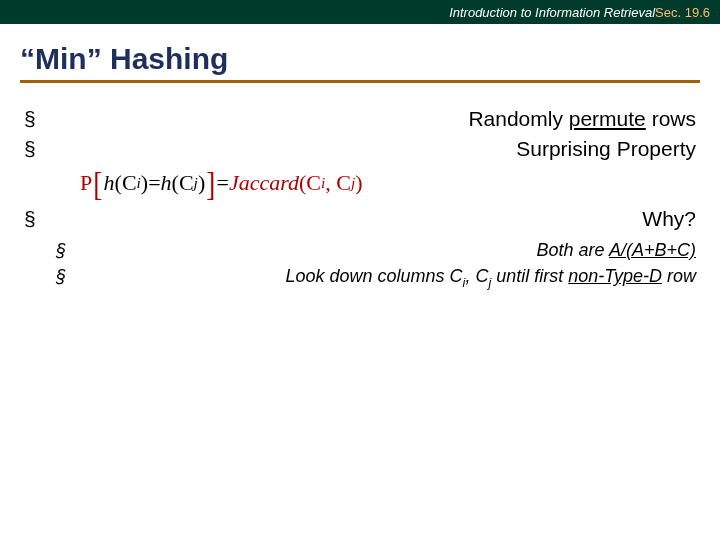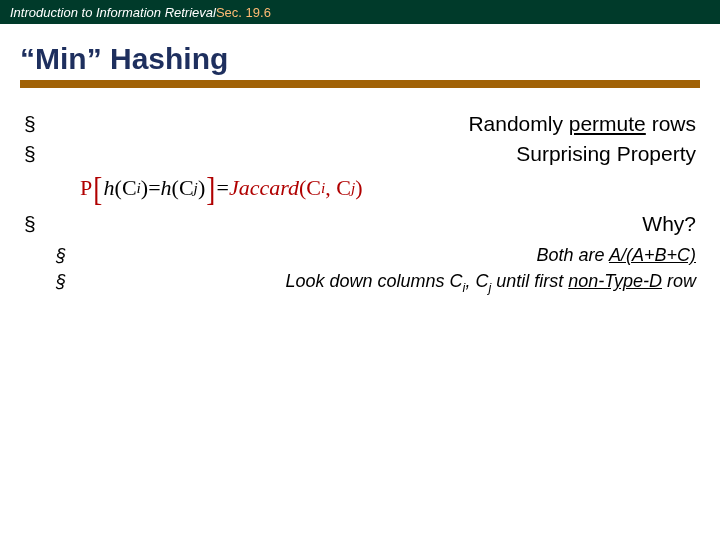--- a/index.html
+++ b/index.html
@@ -9,35 +9,35 @@
     background: #fff;
     font-family: Verdana, Geneva, sans-serif;
     overflow: hidden;
   }
   .header {
     width: 100%;
     height: 24px;
     background: #003a2a;
     color: #fff;
     display: flex;
-    justify-content: flex-start;
+    justify-content: flex-end;
     align-items: center;
     padding: 0 10px;
   }
   .header-left {
     font-style: italic;
     font-size: 13px;
   }
   .header-right {
     font-size: 13px;
     color: #fdba74;
   }
   .title-wrap {
     margin: 18px 20px 0 20px;
-    border-bottom: 8px solid #a16207;
+    border-bottom: 3px solid #a16207;
     padding-bottom: 4px;
   }
   .title {
     font-size: 30px;
     color: #1e2f5e;
     font-weight: bold;
   }
   .content {
     padding: 22px 24px 0 24px;
   }

